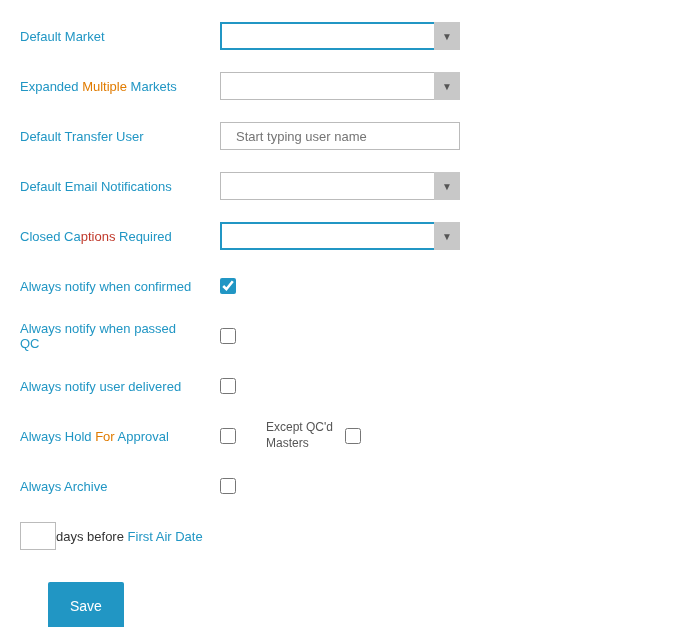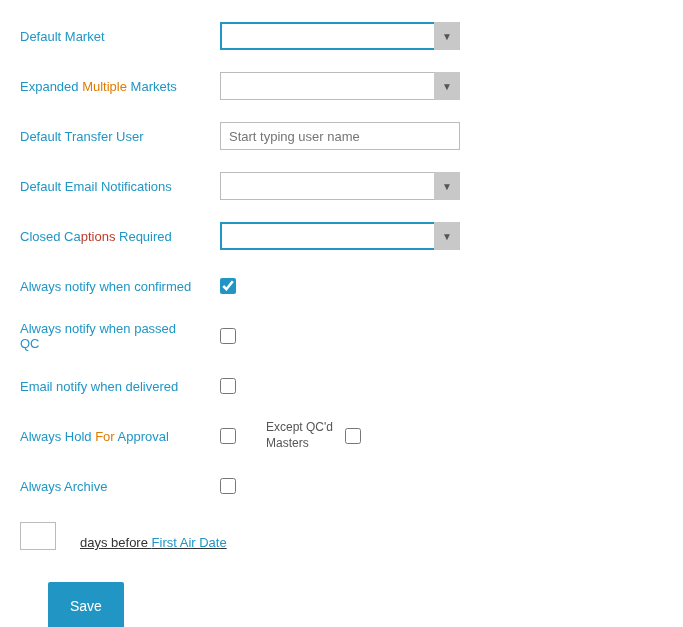--- a/index.html
+++ b/index.html
@@ -65,36 +65,35 @@
     }
     .select-arrow::after {
       content: '▼';
       font-size: 10px;
       color: #555;
     }
     input[type="text"].user-input {
       width: 240px;
       height: 28px;
       border: 1px solid #bbb;
-      padding: 0 8px;
+      padding: 0 15px;
       font-size: 13px;
       color: #a16207;
       outline: none;
     }
     input[type="checkbox"] {
       width: 16px;
       height: 16px;
       cursor: pointer;
       accent-color: #2196c4;
     }
     .days-input-wrapper {
       display: flex;
-      align-items: flex-end;
-      gap: 24px;
-      text-decoration: underline;
+      align-items: center;
+      gap: 0;
     }
     .days-input {
       width: 36px;
       height: 28px;
       border: 1px solid #bbb;
       text-align: center;
       font-size: 13px;
     }
     .days-label {
       font-size: 13px;
@@ -198,21 +197,21 @@
   </div>
 
   <div class="form-row">
     <div class="form-label">Always notify when passed QC</div>
     <div class="form-control-wrapper">
       <input type="checkbox" style="">
     </div>
   </div>
 
   <div class="form-row">
-    <div class="form-label">Email notify when delivered</div>
+    <div class="form-label">Always notify user delivered</div>
     <div class="form-control-wrapper">
       <input type="checkbox" style="">
     </div>
   </div>
 
   <div class="form-row">
     <div class="form-label">
       <span>Always Hold <span style="color:#e07b00;">For</span> Approval</span>
     </div>
     <div class="form-control-wrapper">

